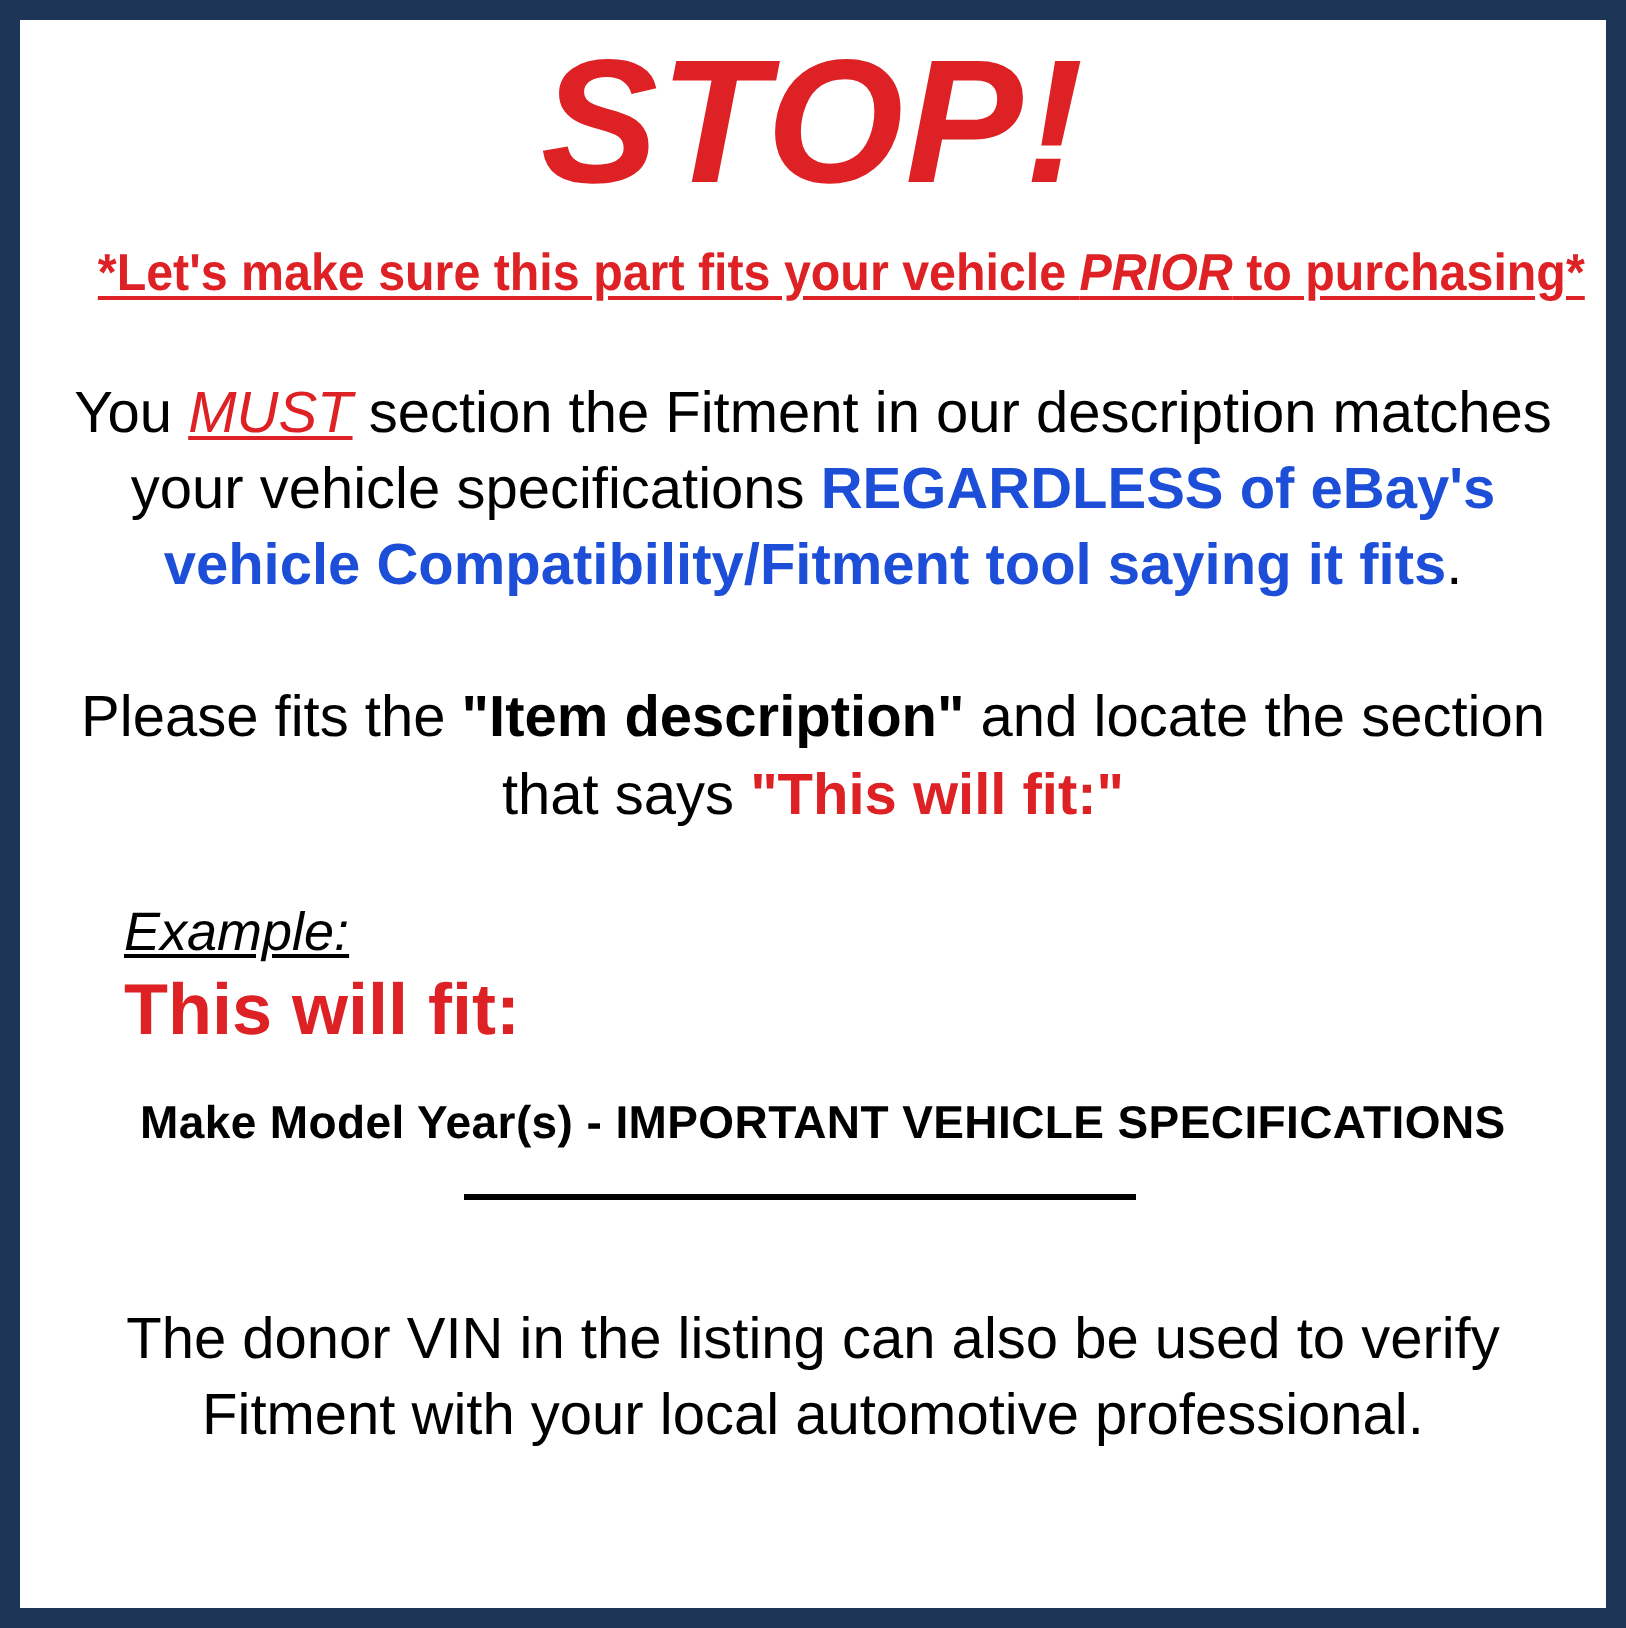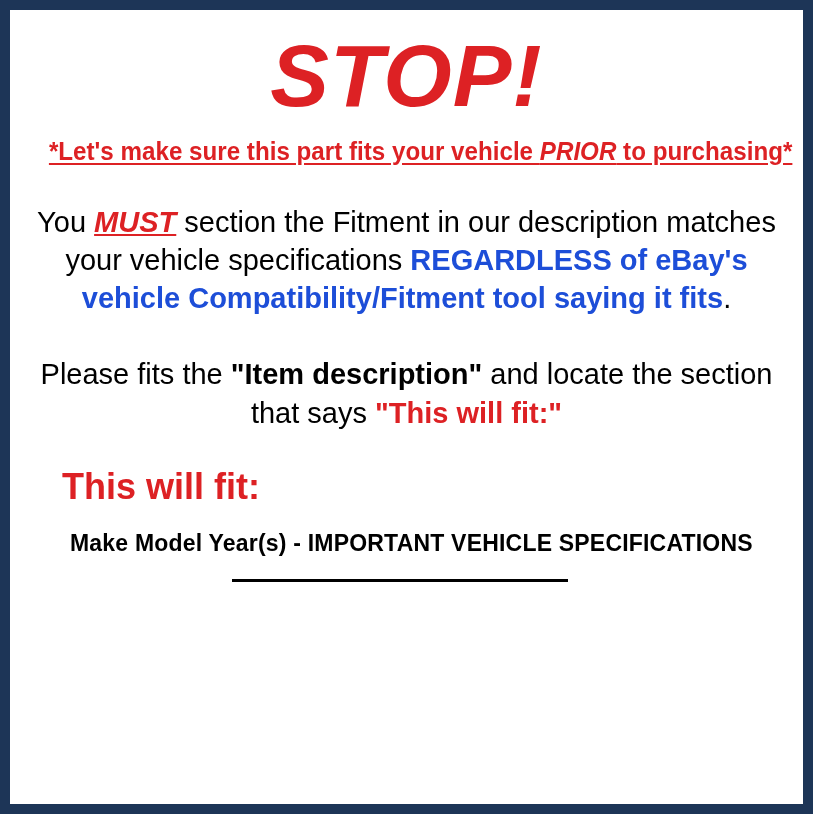--- a/index.html
+++ b/index.html
@@ -29,21 +29,21 @@
   }
 
   .red   { color: #dd2124; }
   .black { color: #000000; }
   .b  { font-weight: bold; }
   .i  { font-style: italic; }
 
   
   #stop-heading {
     margin: 0;
-    padding-top: 21px;
+    padding-top: 6px;
     color: #dd2124;
     font-weight: bold;
     font-style: italic;
     font-size: 88px;
     line-height: 1.02;
     letter-spacing: 1px;
   }
 
   
   #tagline {
@@ -69,21 +69,21 @@
   #must-para    { margin-top: 36px; }
   #please-para  { margin-top: 38px; }
 
   .u-red {
     color: #1d4ed8;
     font-weight: bold;
     text-underline-offset: 2px;
   }
   .u-red-i {
     color: #dd2124;
-    font-weight: bold;
+    font-weight: normal;
     font-style: italic;
     text-decoration: underline;
     text-underline-offset: 2px;
   }
 
   
   #example-block {
     margin-top: 34px;
     text-align: left;
     padding-left: 40px;
@@ -134,24 +134,28 @@
 
     <div id="stop-heading">STOP!</div>
 
     <div id="tagline"><span>*Let's make sure this part fits your vehicle </span><span class="i">PRIOR</span><span> to purchasing*</span></div>
 
     <p class="para" id="must-para"><span>You </span><span class="u-red-i">MUST</span><span> section the Fitment in our description matches your vehicle specifications </span><span class="u-red">REGARDLESS of eBay's vehicle Compatibility/Fitment tool saying it fits</span><span>.</span></p>
 
     <p class="para" id="please-para"><span>Please fits the </span><span class="b black">"Item description"</span><span> and locate the section that says </span><span class="b red">"This will fit:"</span></p>
 
     <div id="example-block">
+      <div>
+        <span id="example-label">Example:</span>
+      </div>
       <div id="example-fit-line">This will fit:</div>
       <div id="example-spec-line">Make Model Year(s) - IMPORTANT VEHICLE SPECIFICATIONS</div>
     </div>
 
     <div id="divider-wrap">
       <div id="divider-rule"></div>
     </div>
 
 
+    <p class="para" id="vin-para">The donor VIN in the listing can also be used to verify Fitment with your local automotive professional.</p>
 
   </div>
 </div>
 
 </body></html>

